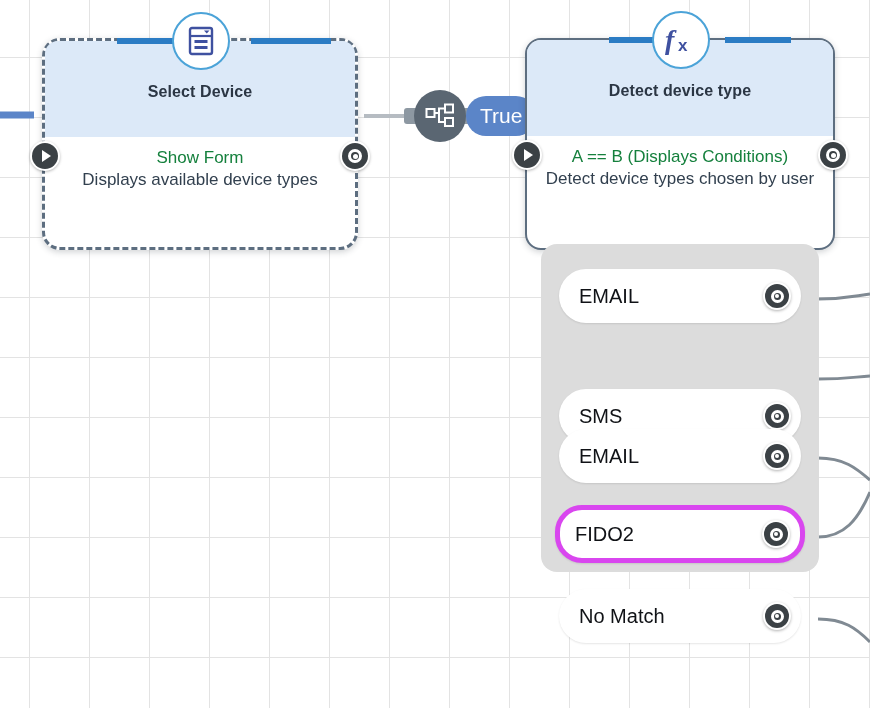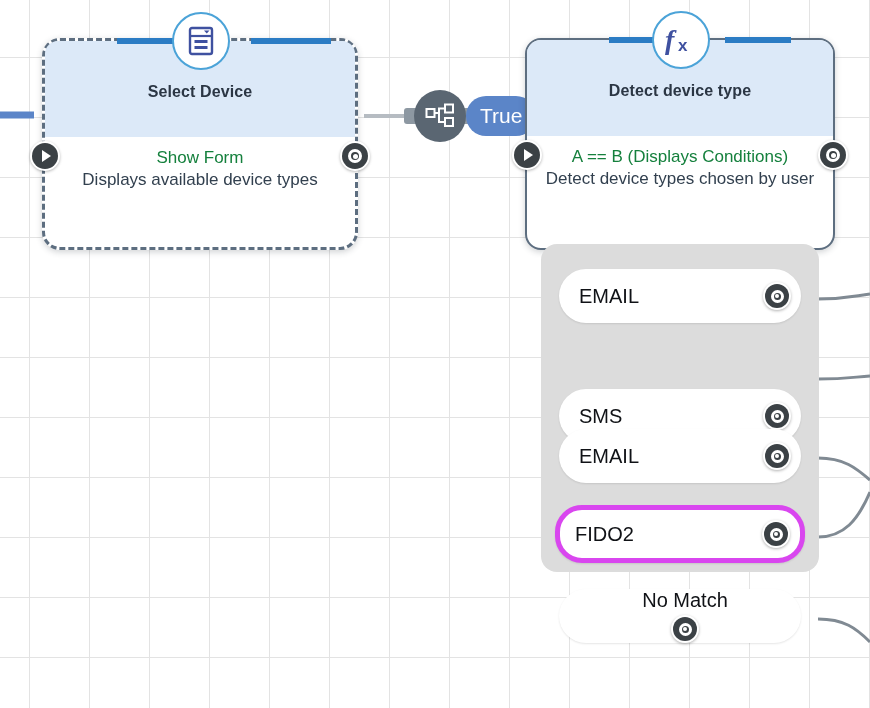--- a/index.html
+++ b/index.html
@@ -409,21 +409,21 @@
       <span class="lbl">FIDO2</span>
       <span class="branch-port">
         <span class="disc">
             <span class="ring">
               <i></i>
             </span>
           </span>
       </span>
     </div>
 
-    <div class="branch-item" style="top:345px;flex-direction:column;">
+    <div class="branch-item" style="top:345px;">
       <span class="lbl">No Match</span>
       <span class="branch-port">
         <span class="disc">
             <span class="ring">
               <i></i>
             </span>
           </span>
       </span>
     </div>
 

